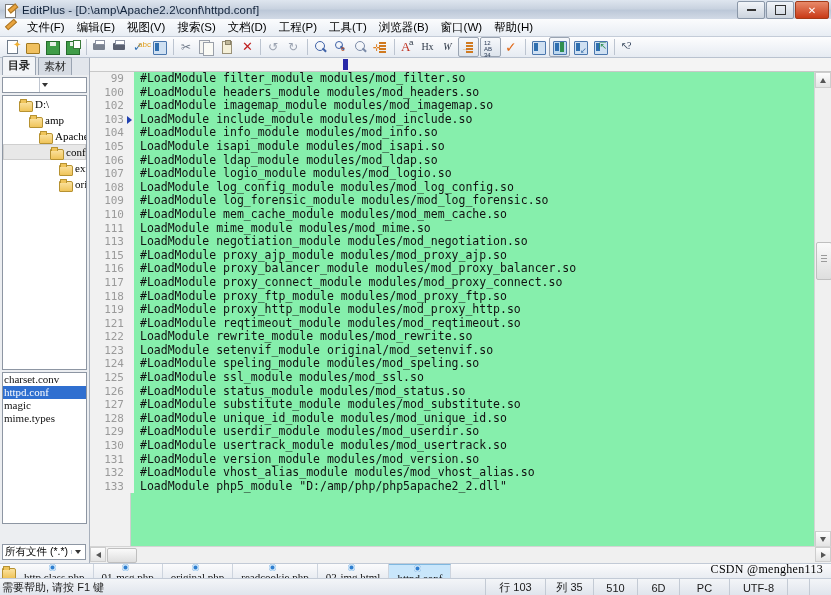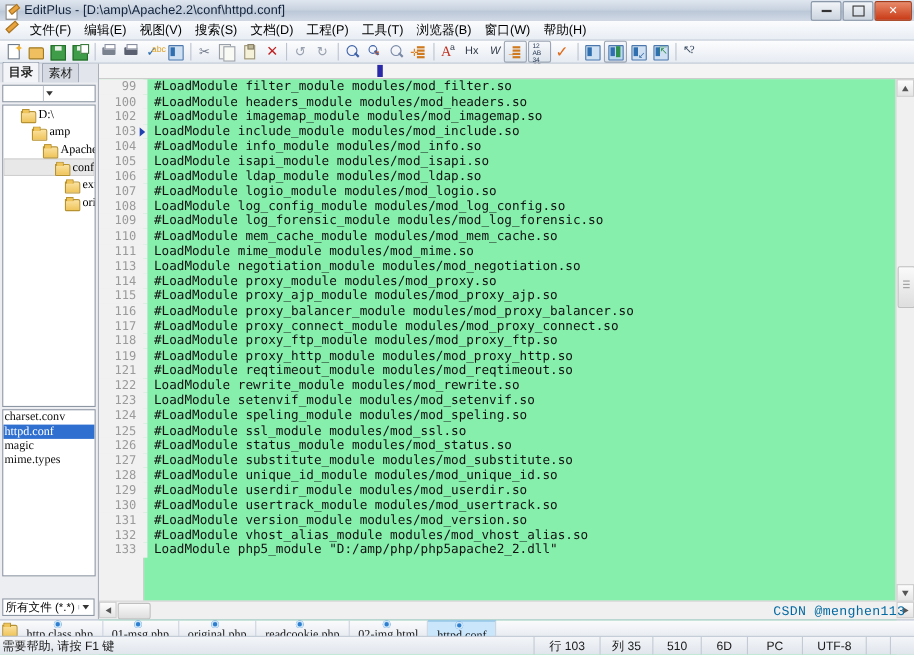--- a/index.html
+++ b/index.html
@@ -54,21 +54,21 @@
   .tsep{width:1px;height:16px;background:#bcc4d0;margin:0 3px;flex:0 0 auto;}
   .ico{width:15px;height:14px;position:relative;}
   .ico .sheet{position:absolute;left:2px;top:0;width:9px;height:12px;background:#fff;border:1px solid #6f7b8a;}
   .ico .fold{position:absolute;left:1px;top:3px;width:12px;height:9px;background:#f0c060;border:1px solid #a07820;border-radius:1px 2px 1px 1px;}
   .ico .disk{position:absolute;left:1px;top:1px;width:12px;height:12px;background:#3f9c48;border:1px solid #246b2b;}
   .ico .disk:after{content:"";position:absolute;left:3px;top:0;width:6px;height:4px;background:#e8f0e8;}
   .ico .mag{position:absolute;left:2px;top:1px;width:8px;height:8px;border:1.6px solid #3f62a8;border-radius:50%;}
   .ico .mag-h{position:absolute;left:9px;top:9px;width:5px;height:1.6px;background:#3f62a8;transform:rotate(45deg);}
   .ico .xx{position:absolute;left:3px;top:1px;font-size:13px;line-height:12px;color:#c02020;font-weight:bold;}
   .ico .chk{position:absolute;left:1px;top:0px;font-size:14px;line-height:14px;color:#e06a1a;font-weight:bold;}
-  .ico .txt{position:absolute;left:0;top:0;width:15px;height:14px;font-size:10px;line-height:14px;text-align:right;color:#303a48;font-family:Liberation Sans, sans-serif;font-style:italic;}
+  .ico .txt{position:absolute;left:0;top:0;width:15px;height:14px;font-size:10px;line-height:14px;text-align:center;color:#303a48;font-family:Liberation Serif, serif;font-style:italic;}
   .ico .printer{position:absolute;left:1px;top:3px;width:12px;height:7px;background:#5a6070;border-radius:1px;}
   .ico .printer:after{content:"";position:absolute;left:2px;top:-3px;width:8px;height:3px;background:#fff;border:1px solid #8a90a0;}
   .ico .blue2{position:absolute;left:1px;top:1px;width:12px;height:12px;background:#cfe0f2;border:1px solid #4b77ad;border-radius:1px;}
   .ico .blue2:after{content:"";position:absolute;left:1px;top:1px;width:4px;height:8px;background:#2f6fb0;}
   .ico .clip{position:absolute;left:3px;top:1px;width:8px;height:11px;background:#f5f0d8;border:1px solid #9a9178;}
   .ico .clip:before{content:"";position:absolute;left:2px;top:-2px;width:4px;height:3px;background:#c0b89a;border:1px solid #8a8268;}
   .ico .scis{position:absolute;left:2px;top:0;font-size:12px;line-height:14px;color:#6e7888;}
   .ico .listl{position:absolute;left:6px;top:2px;width:7px;height:1.5px;background:#d07a20;box-shadow:0 3px 0 #d07a20,0 6px 0 #d07a20,0 9px 0 #d07a20;}
   .ico .ab{position:absolute;left:0;top:0;width:15px;height:14px;font-size:6px;line-height:6px;color:#2a3a55;text-align:left;padding-left:1px;box-sizing:border-box;}
 
@@ -160,22 +160,22 @@
   
   .statusbar{
     position:absolute;left:0;top:578px;width:831px;height:17px;
     background:linear-gradient(to bottom,#f3f5f8,#dfe4ec);
     border-top:1px solid #c2cad6;display:flex;align-items:center;font-size:11px;color:#1a1a1a;
   }
   .sb-msg{flex:1;padding-left:2px;white-space:nowrap;}
   .sb-cell{border-left:1px solid #c3cad4;height:100%;display:flex;align-items:center;justify-content:center;white-space:nowrap;box-sizing:border-box;}
 
   .watermark{
-    position:absolute;right:8px;top:549px;font-size:12px;color:#0369a1;
-    font-family:Liberation Mono, monospace;letter-spacing:0.3px;z-index:5;
+    position:absolute;right:8px;top:562px;font-size:12px;color:#000000;
+    font-family:Liberation Serif, serif;letter-spacing:0.3px;z-index:5;
   }
 </style>
 </head>
 <body>
 
 <div id="app">
 
   <div class="titlebar">
     <span class="tb-icon">
       <span class="pg"></span>
@@ -514,25 +514,20 @@
             <span class="num">111</span>
             <span class="bm"></span>
             <span class="txt2">LoadModule mime_module modules/mod_mime.so</span>
           </div>
           <div class="ln">
             <span class="num">113</span>
             <span class="bm"></span>
             <span class="txt2">LoadModule negotiation_module modules/mod_negotiation.so</span>
           </div>
           <div class="ln">
-            <span class="num">114</span>
-            <span class="bm"></span>
-            <span class="txt2">#LoadModule proxy_module modules/mod_proxy.so</span>
-          </div>
-          <div class="ln">
             <span class="num">115</span>
             <span class="bm"></span>
             <span class="txt2">#LoadModule proxy_ajp_module modules/mod_proxy_ajp.so</span>
           </div>
           <div class="ln">
             <span class="num">116</span>
             <span class="bm"></span>
             <span class="txt2">#LoadModule proxy_balancer_module modules/mod_proxy_balancer.so</span>
           </div>
           <div class="ln">
@@ -556,21 +551,21 @@
             <span class="txt2">#LoadModule reqtimeout_module modules/mod_reqtimeout.so</span>
           </div>
           <div class="ln">
             <span class="num">122</span>
             <span class="bm"></span>
             <span class="txt2">LoadModule rewrite_module modules/mod_rewrite.so</span>
           </div>
           <div class="ln">
             <span class="num">123</span>
             <span class="bm"></span>
-            <span class="txt2">LoadModule setenvif_module modules/mod_setenvif.so</span>
+            <span class="txt2">LoadModule setenvif_module original/mod_setenvif.so</span>
           </div>
           <div class="ln">
             <span class="num">124</span>
             <span class="bm"></span>
             <span class="txt2">#LoadModule speling_module modules/mod_speling.so</span>
           </div>
           <div class="ln">
             <span class="num">125</span>
             <span class="bm"></span>
             <span class="txt2">#LoadModule ssl_module modules/mod_ssl.so</span>

